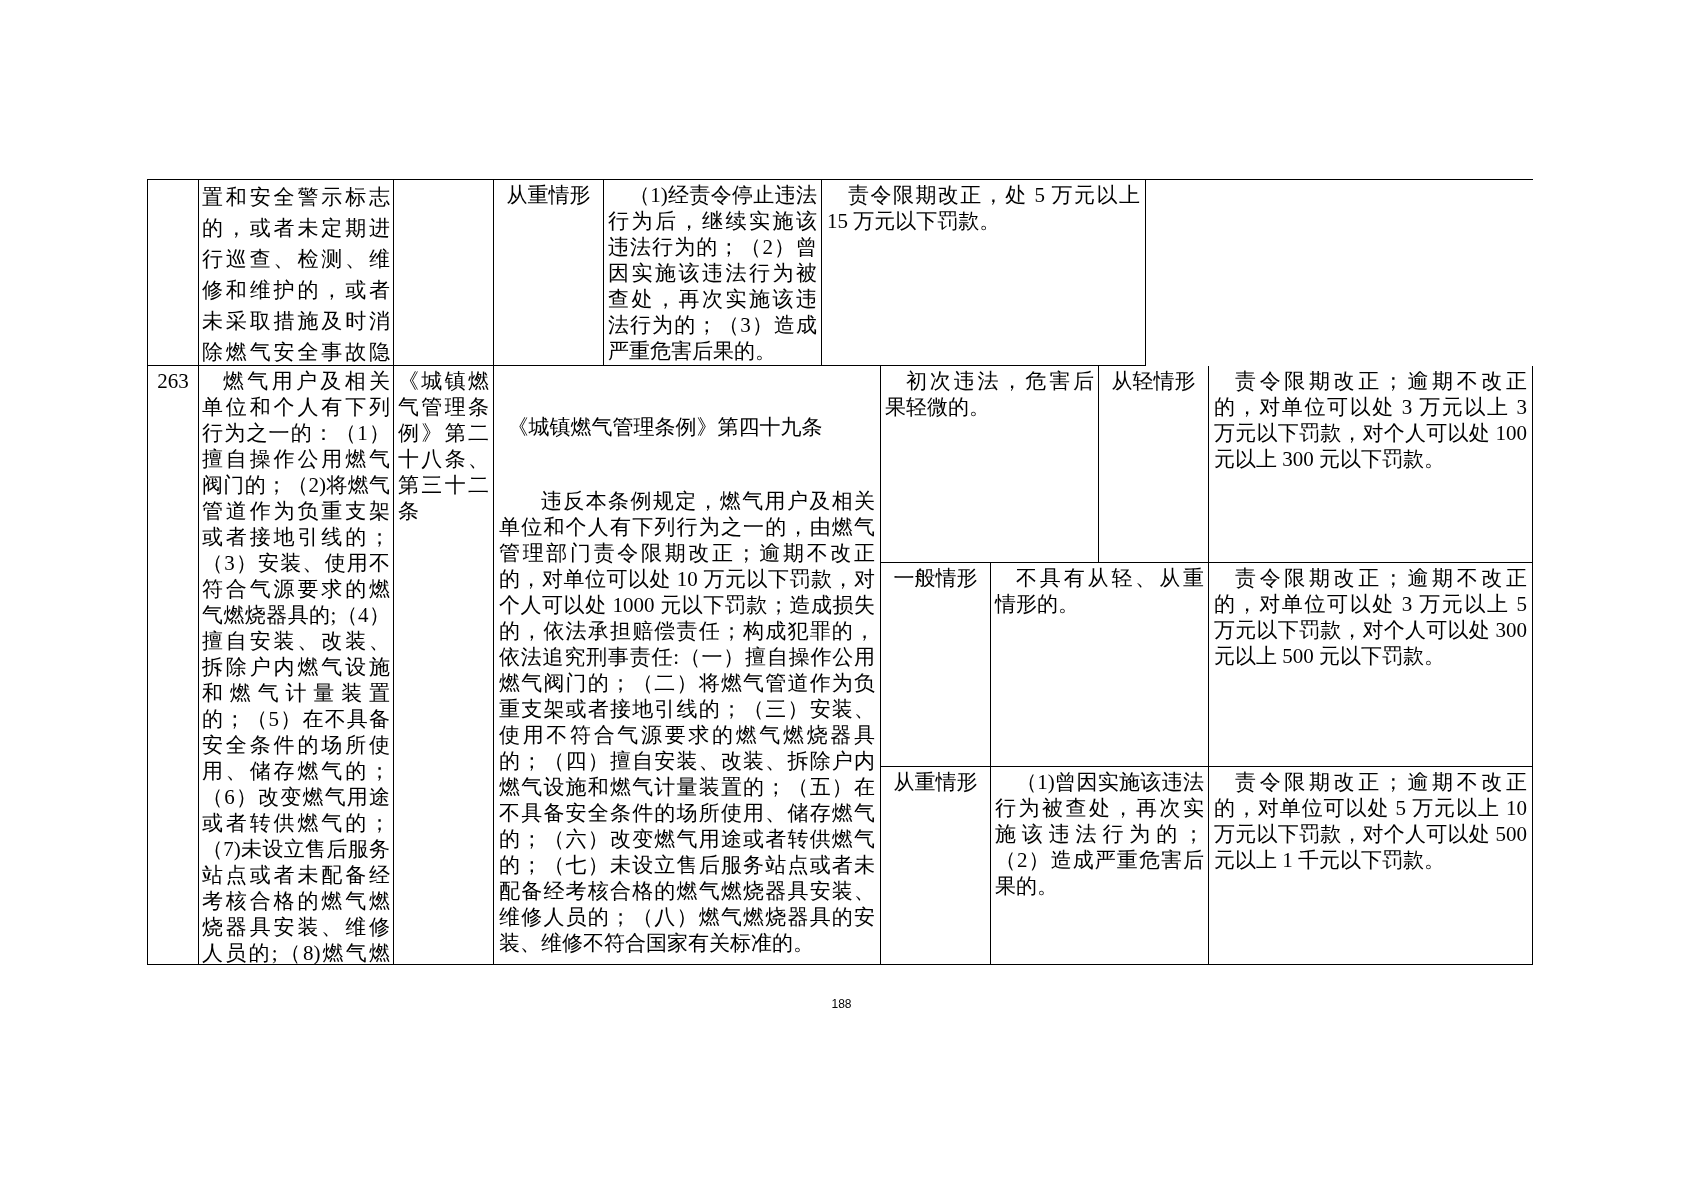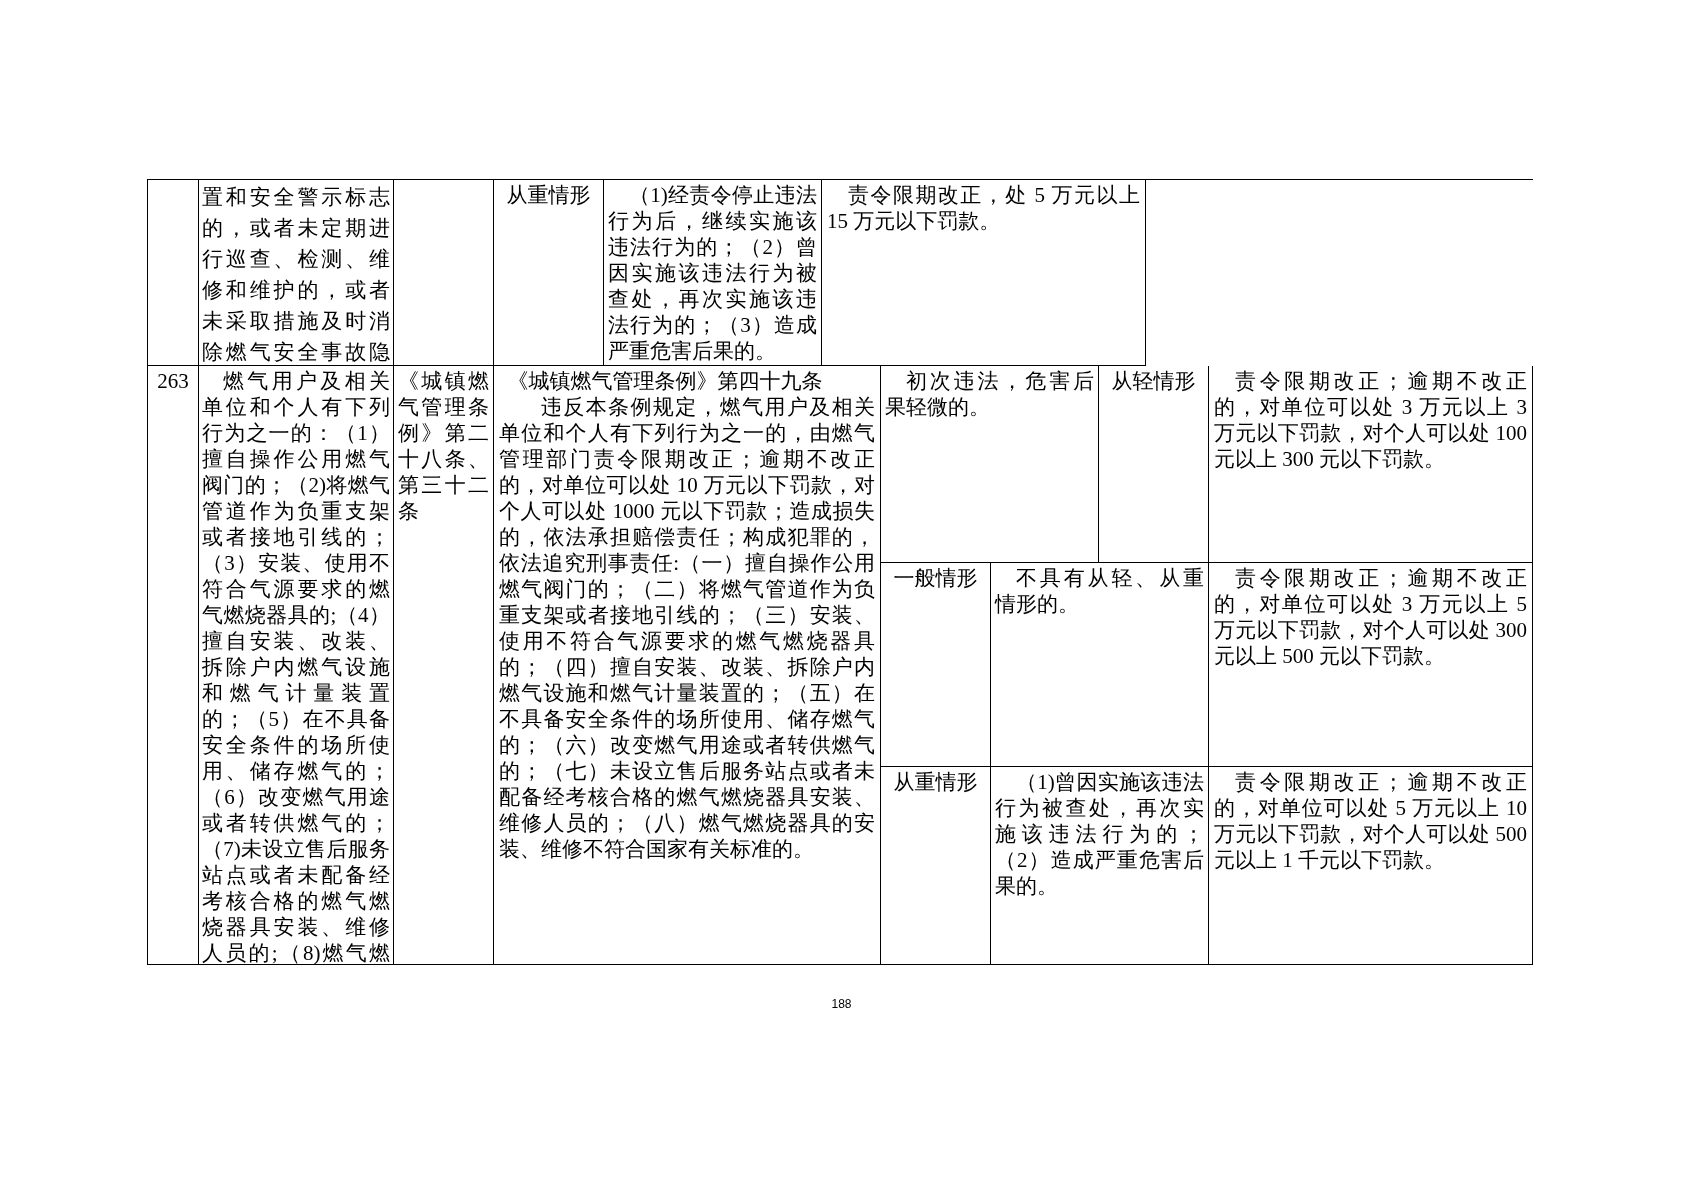--- a/index.html
+++ b/index.html
@@ -26,22 +26,22 @@
   .r2row{height:599px;}
   .r2row>.cell{height:599px;}
   .subcol{flex:0 0 652px;width:652px;display:flex;flex-direction:column;}
   .subrow{display:flex;}
   .sub1{height:197px;} .sub1>.cell{height:197px;}
   .sub2{height:204px;} .sub2>.cell{height:204px;}
   .sub3{height:198px;} .sub3>.cell{height:198px;}
   .lh31{line-height:31px;}
   .lh28{line-height:28px;}
   .ind1{text-indent:1em;}
-  .ind2{text-indent:2em;}
-  .indt{text-indent:0.4em;}
+  .ind2{text-indent:2em;margin-top:48px;}
+  .indt{text-indent:0.4em;margin-top:46px;}
   .pagenum{position:absolute;left:0;right:0;top:997px;text-align:center;
            font-family:"Liberation Sans","DejaVu Sans",sans-serif;font-size:12px;}
 </style>
 </head>
 <body>
 
 <div class="page">
 
   <div class="tbl">
 

